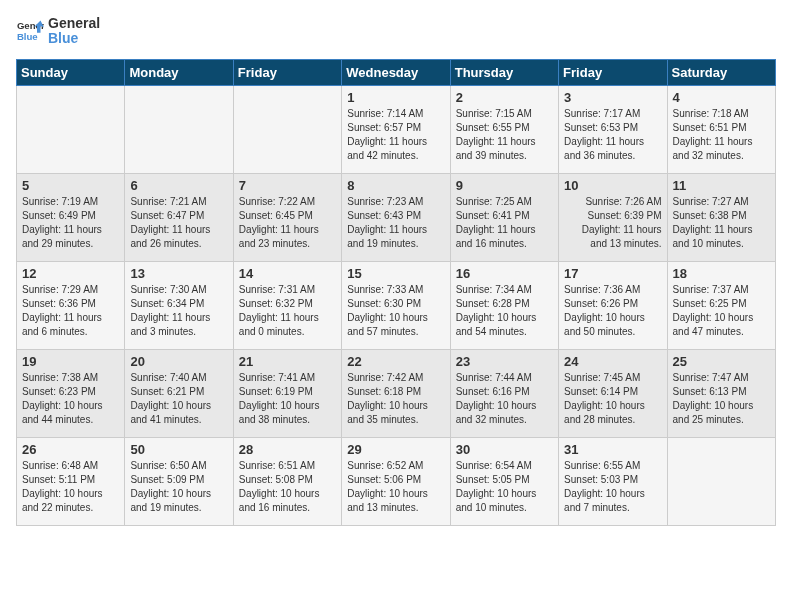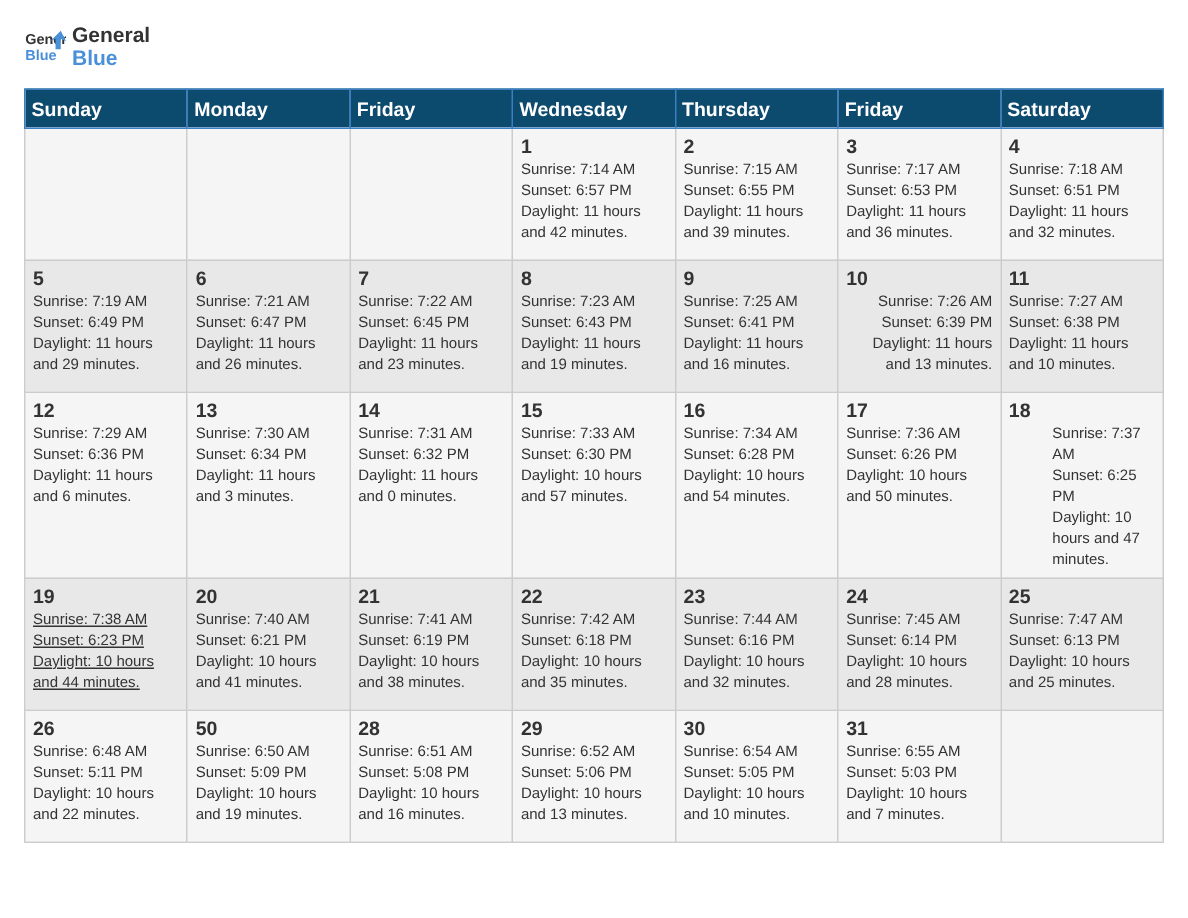--- a/index.html
+++ b/index.html
@@ -217,29 +217,29 @@
 Daylight: 10 hours and 54 minutes.</div>
         </td>
         <td>
           <span class="day-number">17</span>
           <div class="cell-text" style="white-space: pre-line;">Sunrise: 7:36 AM
 Sunset: 6:26 PM
 Daylight: 10 hours and 50 minutes.</div>
         </td>
         <td>
           <span class="day-number">18</span>
-          <div class="cell-text" style="white-space: pre-line; margin-left: 29px;">Sunrise: 7:37 AM
+          <div class="cell-text" style="white-space: pre-line;">Sunrise: 7:37 AM
 Sunset: 6:25 PM
 Daylight: 10 hours and 47 minutes.</div>
         </td>
       </tr>
       <tr>
         <td>
           <span class="day-number">19</span>
-          <div class="cell-text" style="white-space: pre-line; text-decoration: underline;">Sunrise: 7:38 AM
+          <div class="cell-text" style="white-space: pre-line;">Sunrise: 7:38 AM
 Sunset: 6:23 PM
 Daylight: 10 hours and 44 minutes.</div>
         </td>
         <td>
           <span class="day-number">20</span>
           <div class="cell-text" style="white-space: pre-line;">Sunrise: 7:40 AM
 Sunset: 6:21 PM
 Daylight: 10 hours and 41 minutes.</div>
         </td>
         <td>

